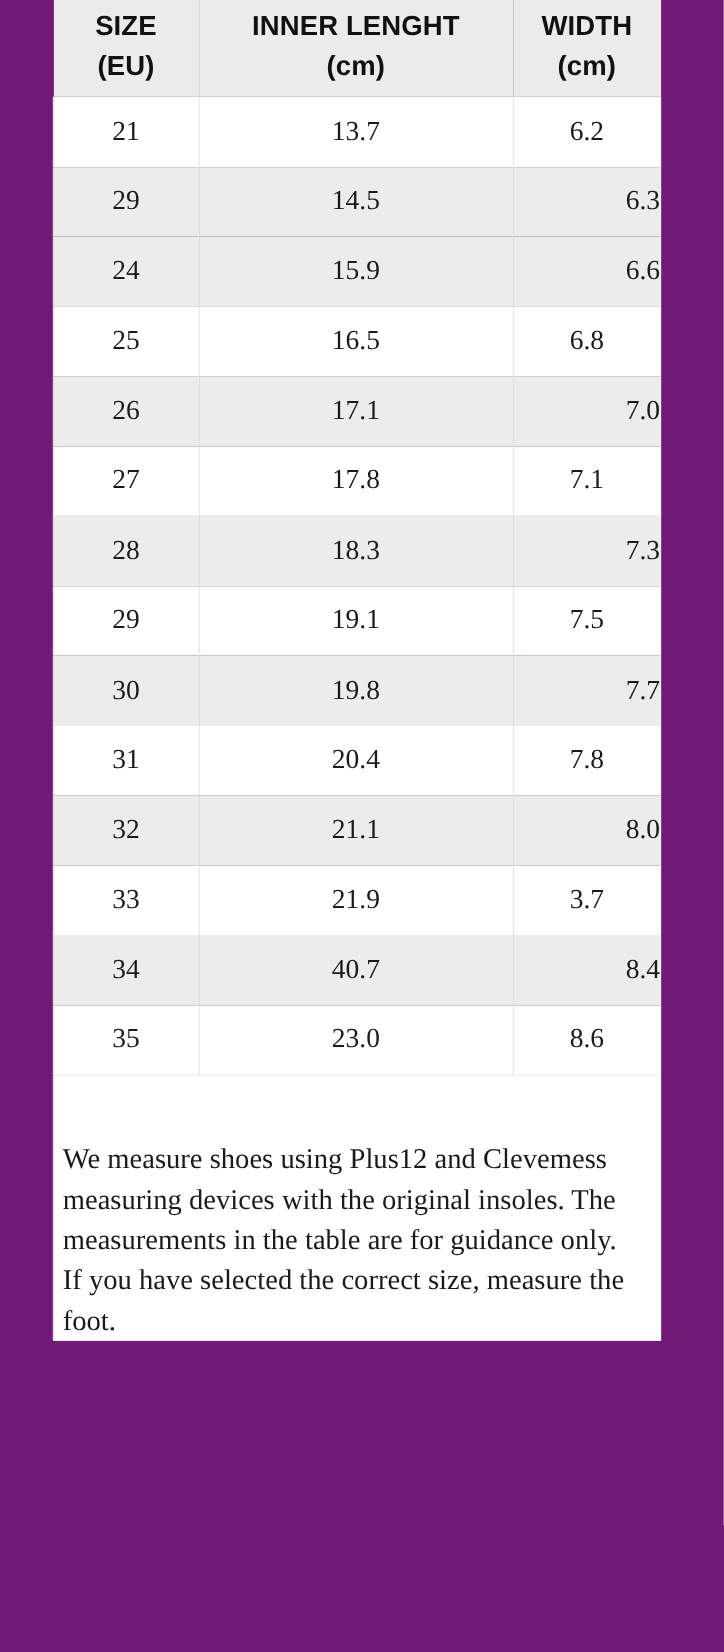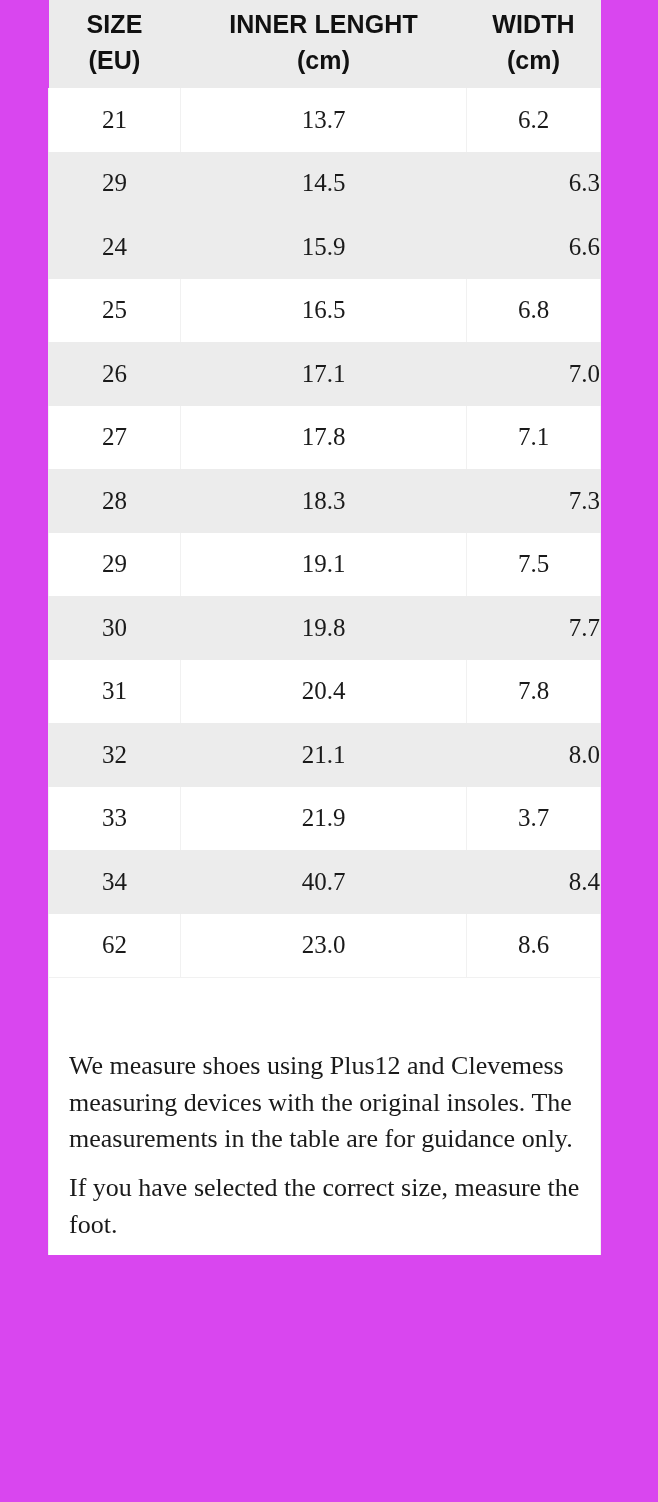--- a/index.html
+++ b/index.html
@@ -12,21 +12,21 @@
     height: 1502px;
     font-family: "Liberation Sans", sans-serif;
     color: #1a1a1a;
     overflow: hidden;
   }
 
   .page {
     position: relative;
     width: 658px;
     height: 1502px;
-    background: #d946ef;
+    background: #701a75;
   }
 
   .size-table {
     position: absolute;
     left: 48px;
     top: 0px;
     width: 552px;
     border-collapse: collapse;
     table-layout: fixed;
   }
@@ -85,21 +85,21 @@
     border-bottom: 0;
     text-align: left;
     padding: 58px 8px 0 8px;
     vertical-align: top;
   }
 
   .note-text {
     font-size: 26px;
     line-height: 1.41;
     color: #1a1a1a;
-    margin: 12px;
+    margin: 0;
   }
   .note-text + .note-text { margin-top: 0; }
 </style>
 </head>
 <body>
 
 <div class="page">
 
   <table class="size-table">
     <colgroup>
@@ -185,21 +185,21 @@
         <td>33</td>
         <td>21.9</td>
         <td>3.7</td>
       </tr>
       <tr class="alt">
         <td>34</td>
         <td>40.7</td>
         <td>8.4</td>
       </tr>
       <tr>
-        <td>62</td>
+        <td>35</td>
         <td>23.0</td>
         <td>8.6</td>
       </tr>
 
       <tr class="note-row">
         <td colspan="3">
           <p class="note-text">We measure shoes using Plus12 and Clevemess measuring devices with the original insoles. The measurements in the table are for guidance only.</p>
           <p class="note-text">If you have selected the correct size, measure the foot.</p>
         </td>
       </tr>

